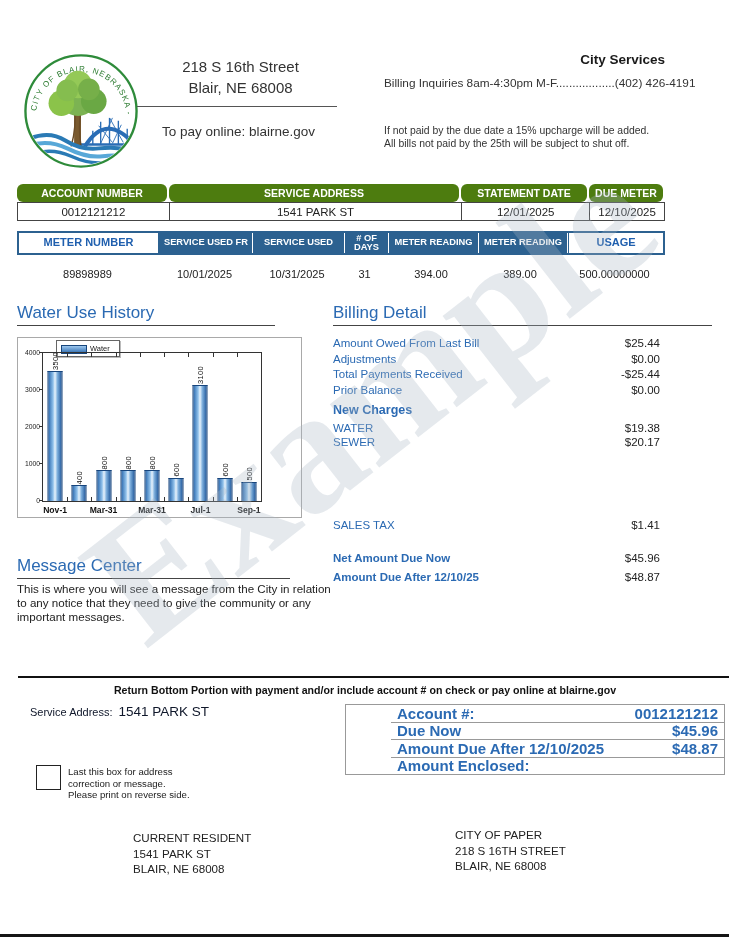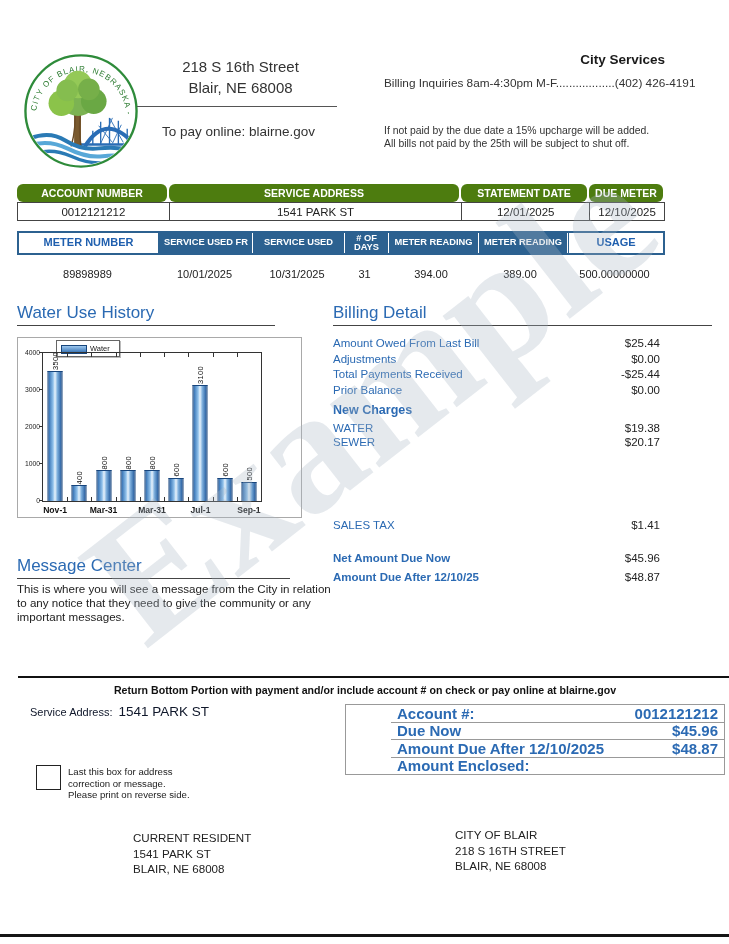--- a/index.html
+++ b/index.html
@@ -352,18 +352,18 @@
     <div>Last this box for address</div>
     <div>correction or message.</div>
     <div>Please print on reverse side.</div>
   </div>
   <div class="abs mail-addr">
     <div>CURRENT RESIDENT</div>
     <div>1541 PARK ST</div>
     <div>BLAIR, NE 68008</div>
   </div>
   <div class="abs return-addr">
-    <div>CITY OF BLAIR</div>
+    <div>CITY OF PAPER</div>
     <div>218 S 16TH STREET</div>
     <div>BLAIR, NE 68008</div>
   </div>
   <div class="abs bottom-line"></div>
 </div>
 
 </body></html>

